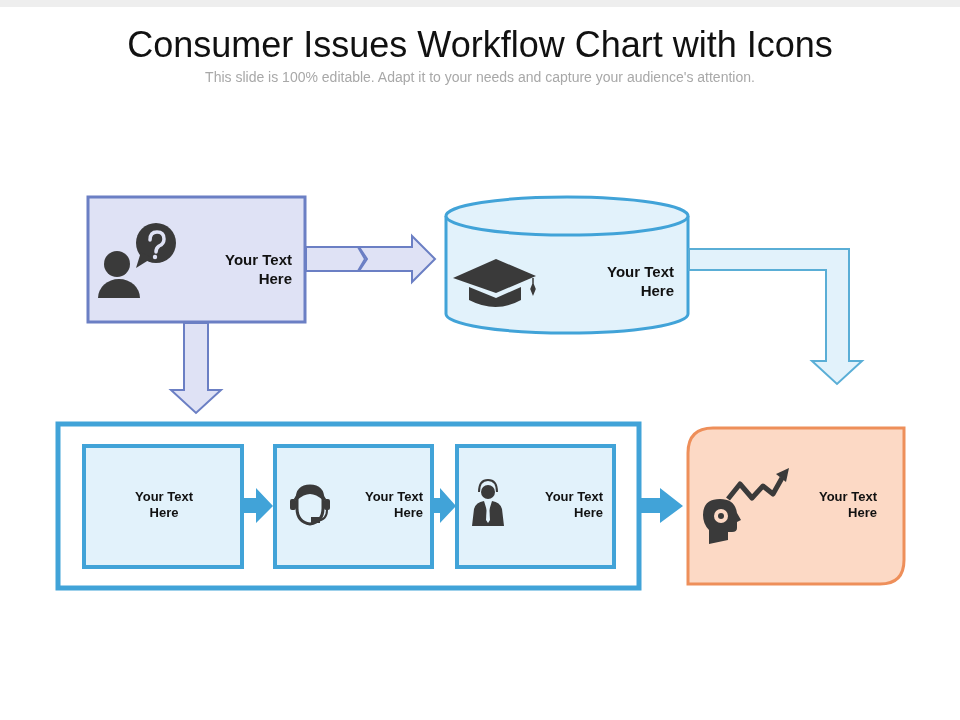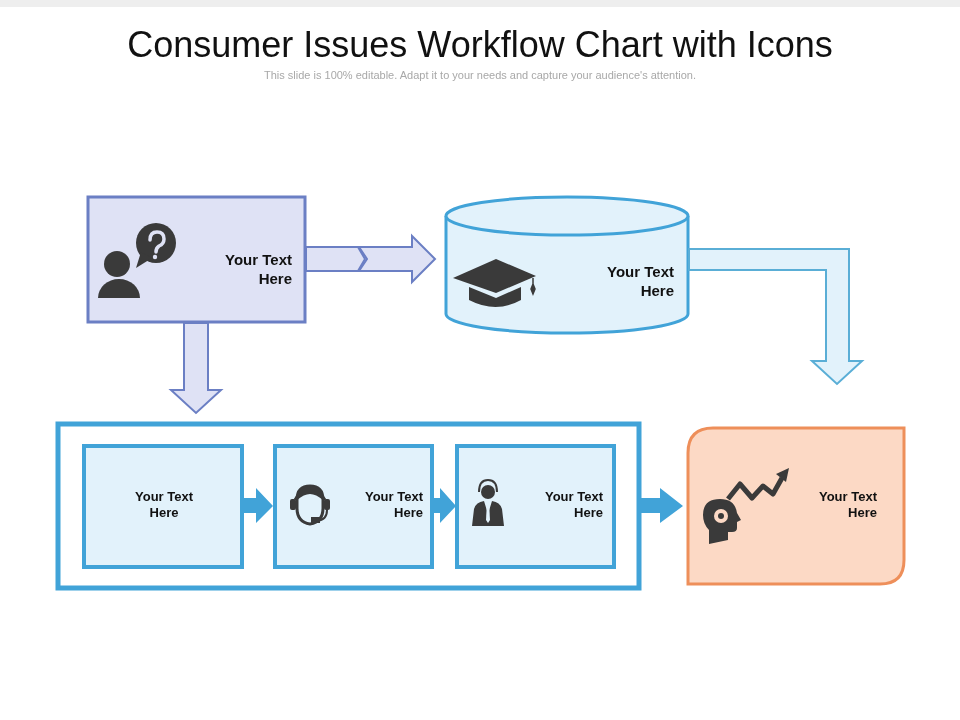--- a/index.html
+++ b/index.html
@@ -1,19 +1,19 @@
 <!DOCTYPE html>
 <html><head>
 <meta charset="utf-8">
 <style>
   html, body { margin: 0; padding: 0; }
   body { width: 960px; height: 720px; background: #ffffff; position: relative; overflow: hidden; font-family: "Liberation Sans", sans-serif; }
   .topbar { position: absolute; left: 0; top: 0; width: 960px; height: 7px; background: #eeeeee; }
   .title { position: absolute; left: 0; top: 24px; width: 960px; text-align: center; font-size: 36px; color: #111; letter-spacing: 0px; }
-  .subtitle { position: absolute; left: 0; top: 69px; width: 960px; text-align: center; font-size: 11px; color: #a8a8a8; }
+  .subtitle { position: absolute; left: 0; top: 69px; width: 960px; text-align: center; font-size: 14px; color: #a8a8a8; }
   svg.diagram { position: absolute; left: 0; top: 0; }
   .label { position: absolute; font-weight: bold; color: #111; line-height: 1.25; }
   .label.right { text-align: right; }
   .label.center { text-align: center; }
 </style>
 </head>
 <body>
 
 <div class="topbar"></div>
 <div class="title">Consumer Issues Workflow Chart with Icons</div>

